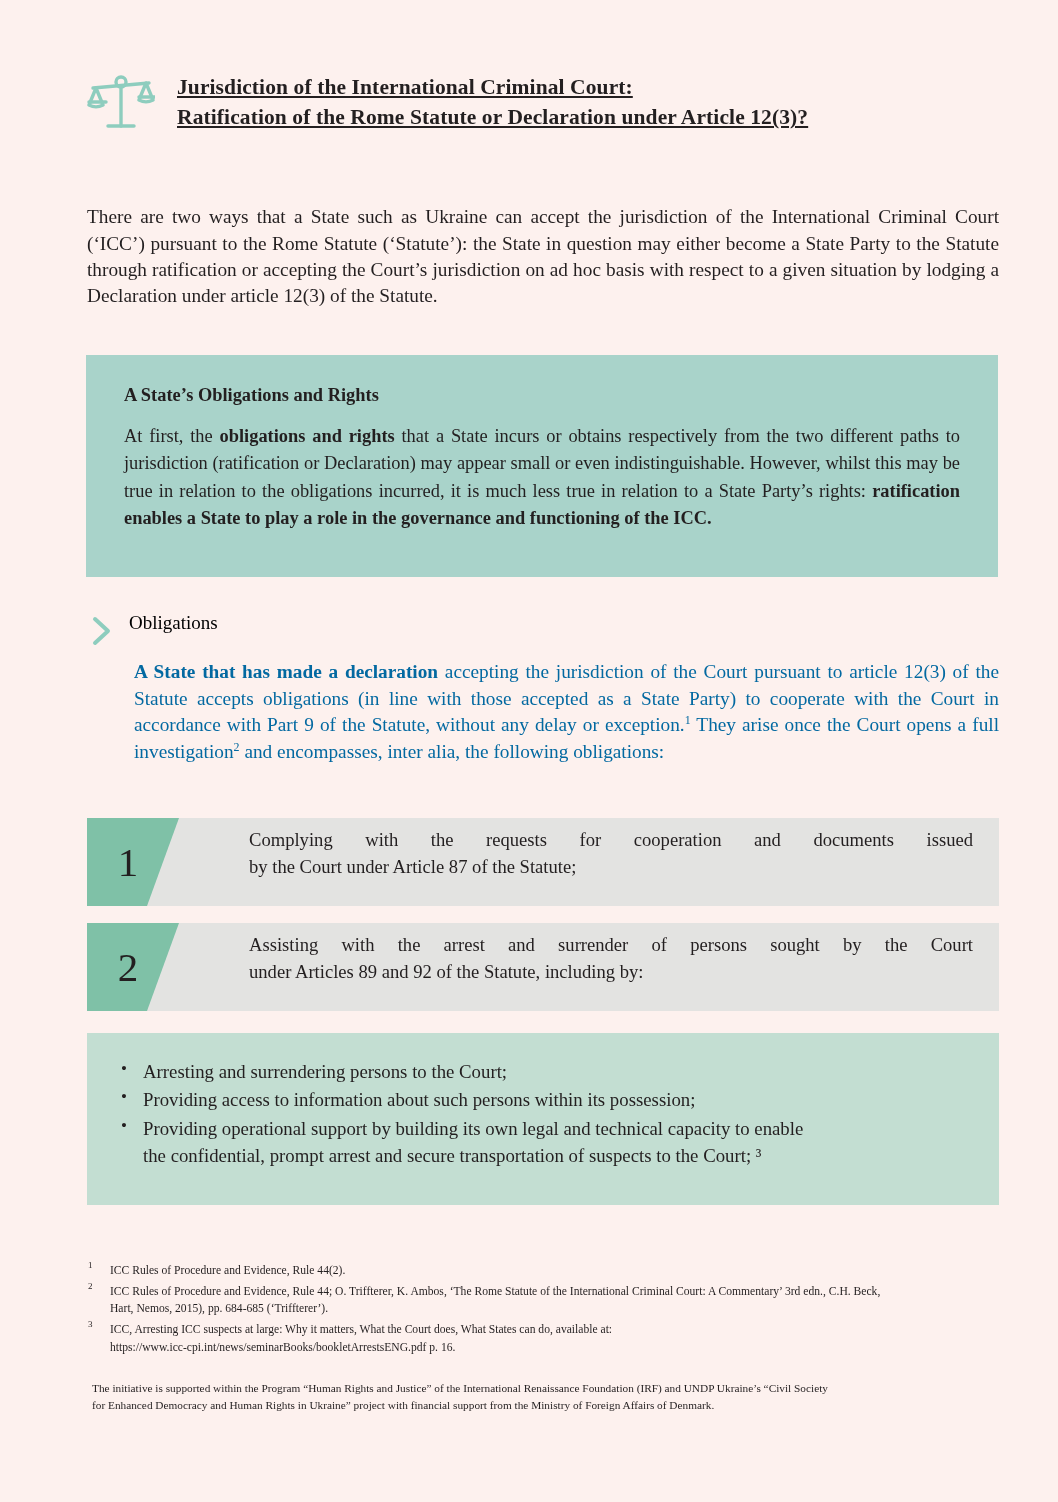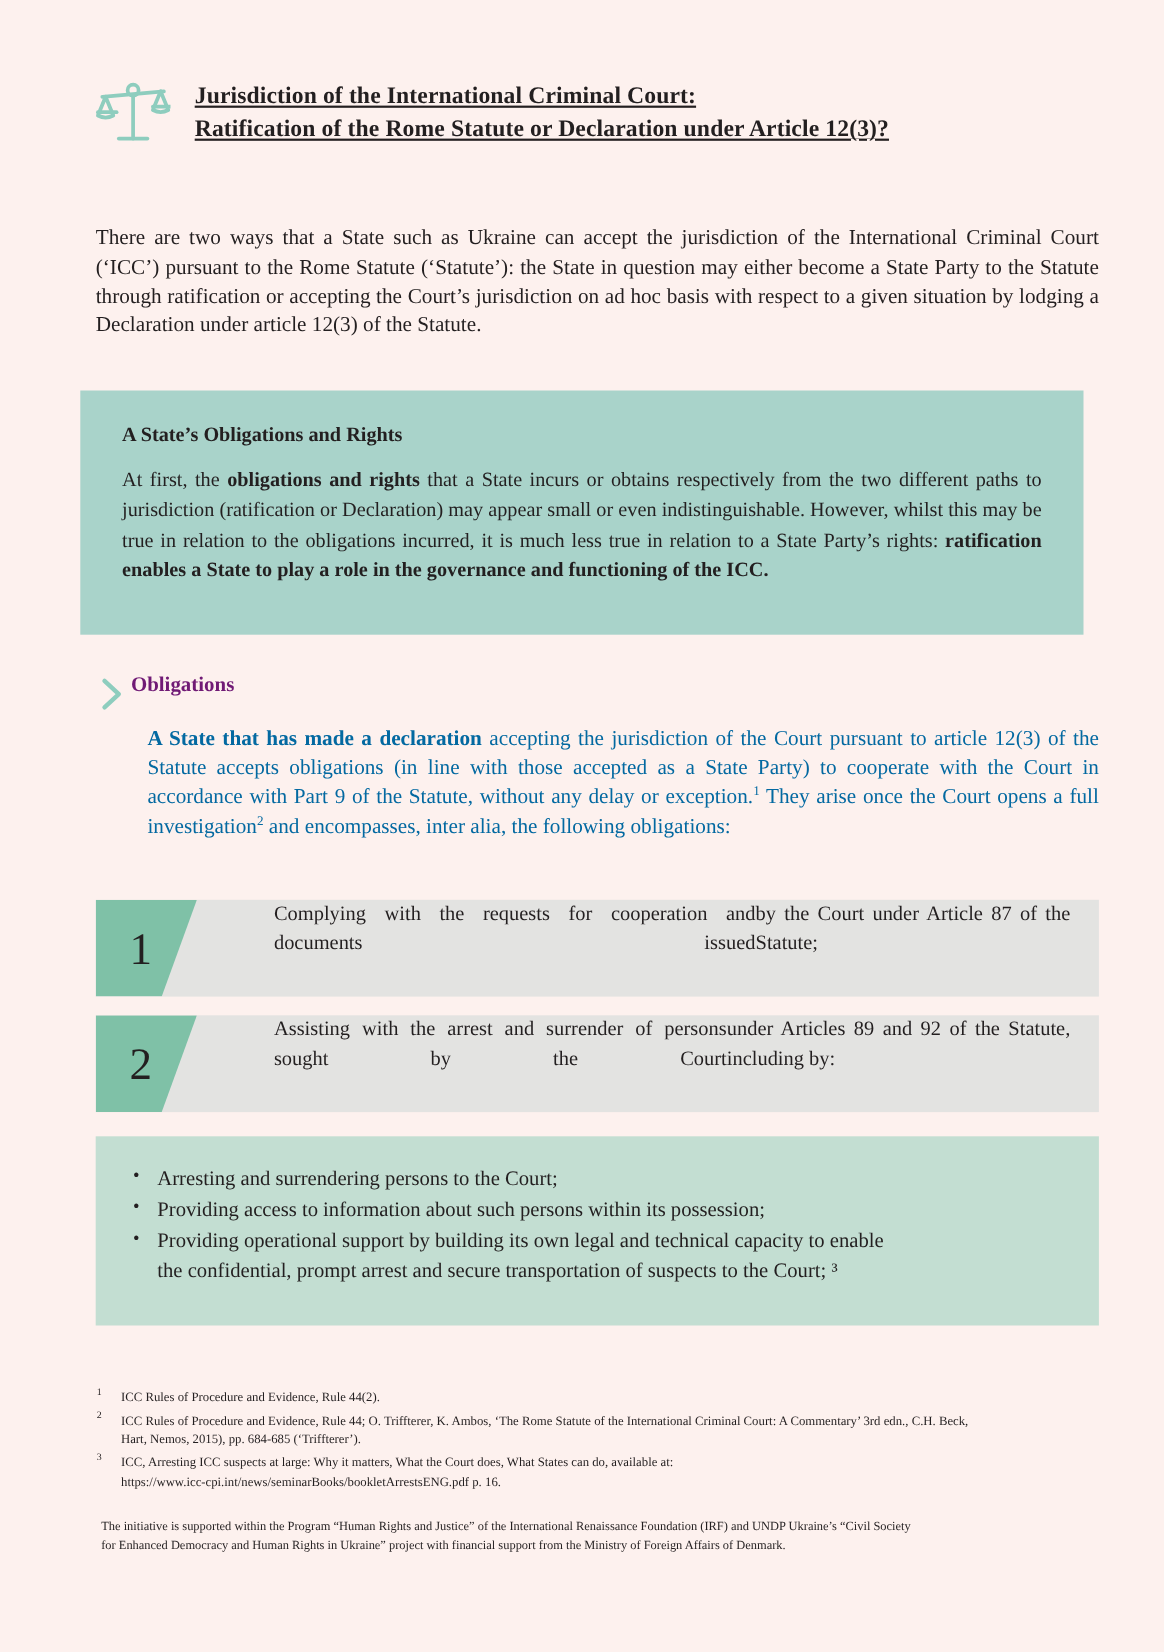--- a/index.html
+++ b/index.html
@@ -59,21 +59,21 @@
     font-size: 19.3px;
     line-height: 1.36;
     text-align: justify;
     color: #231f20;
   }
   .intro b { font-weight: normal; }
 
   
   .callout {
     position: absolute;
-    left: 73px;
+    left: 86px;
     top: 355px;
     width: 912px;
     height: 222px;
     background: #a9d3ca;
     box-sizing: border-box;
     padding: 30px 38px 26px 38px;
   }
   .callout-heading {
     font-size: 18.4px;
     font-weight: bold;
@@ -100,23 +100,23 @@
     align-items: flex-start;
   }
   .chevron-icon {
     width: 30px;
     flex: 0 0 30px;
     margin-top: 2px;
   }
   .chevron-icon svg { display: block; }
   .obl-heading {
     font-size: 19px;
-    font-weight: bold;
-    margin-left: 2px;
-    color: #701a75;
+    font-weight: normal;
+    margin-left: 12px;
+    color: #000000;
   }
   .obl-body {
     margin-left: 47px;
     margin-top: 11px;
     font-size: 19.3px;
     line-height: 1.38;
     text-align: justify;
     color: #0369a1;
   }
   .obl-body b { font-weight: bold; }
@@ -159,21 +159,21 @@
     line-height: 1;
     color: #231f20;
   }
   .num-text {
     position: absolute;
     left: 162px;
     top: 0;
     right: 26px;
     height: 72px;
     display: flex;
-    flex-direction: row;
+    flex-direction: column;
     justify-content: center;
     font-size: 18.6px;
     line-height: 1.45;
     text-align: justify;
     color: #231f20;
   }
   .num-text .ln { display: block; }
   .num-text .ln-j {
     display: block;
     text-align: justify;

